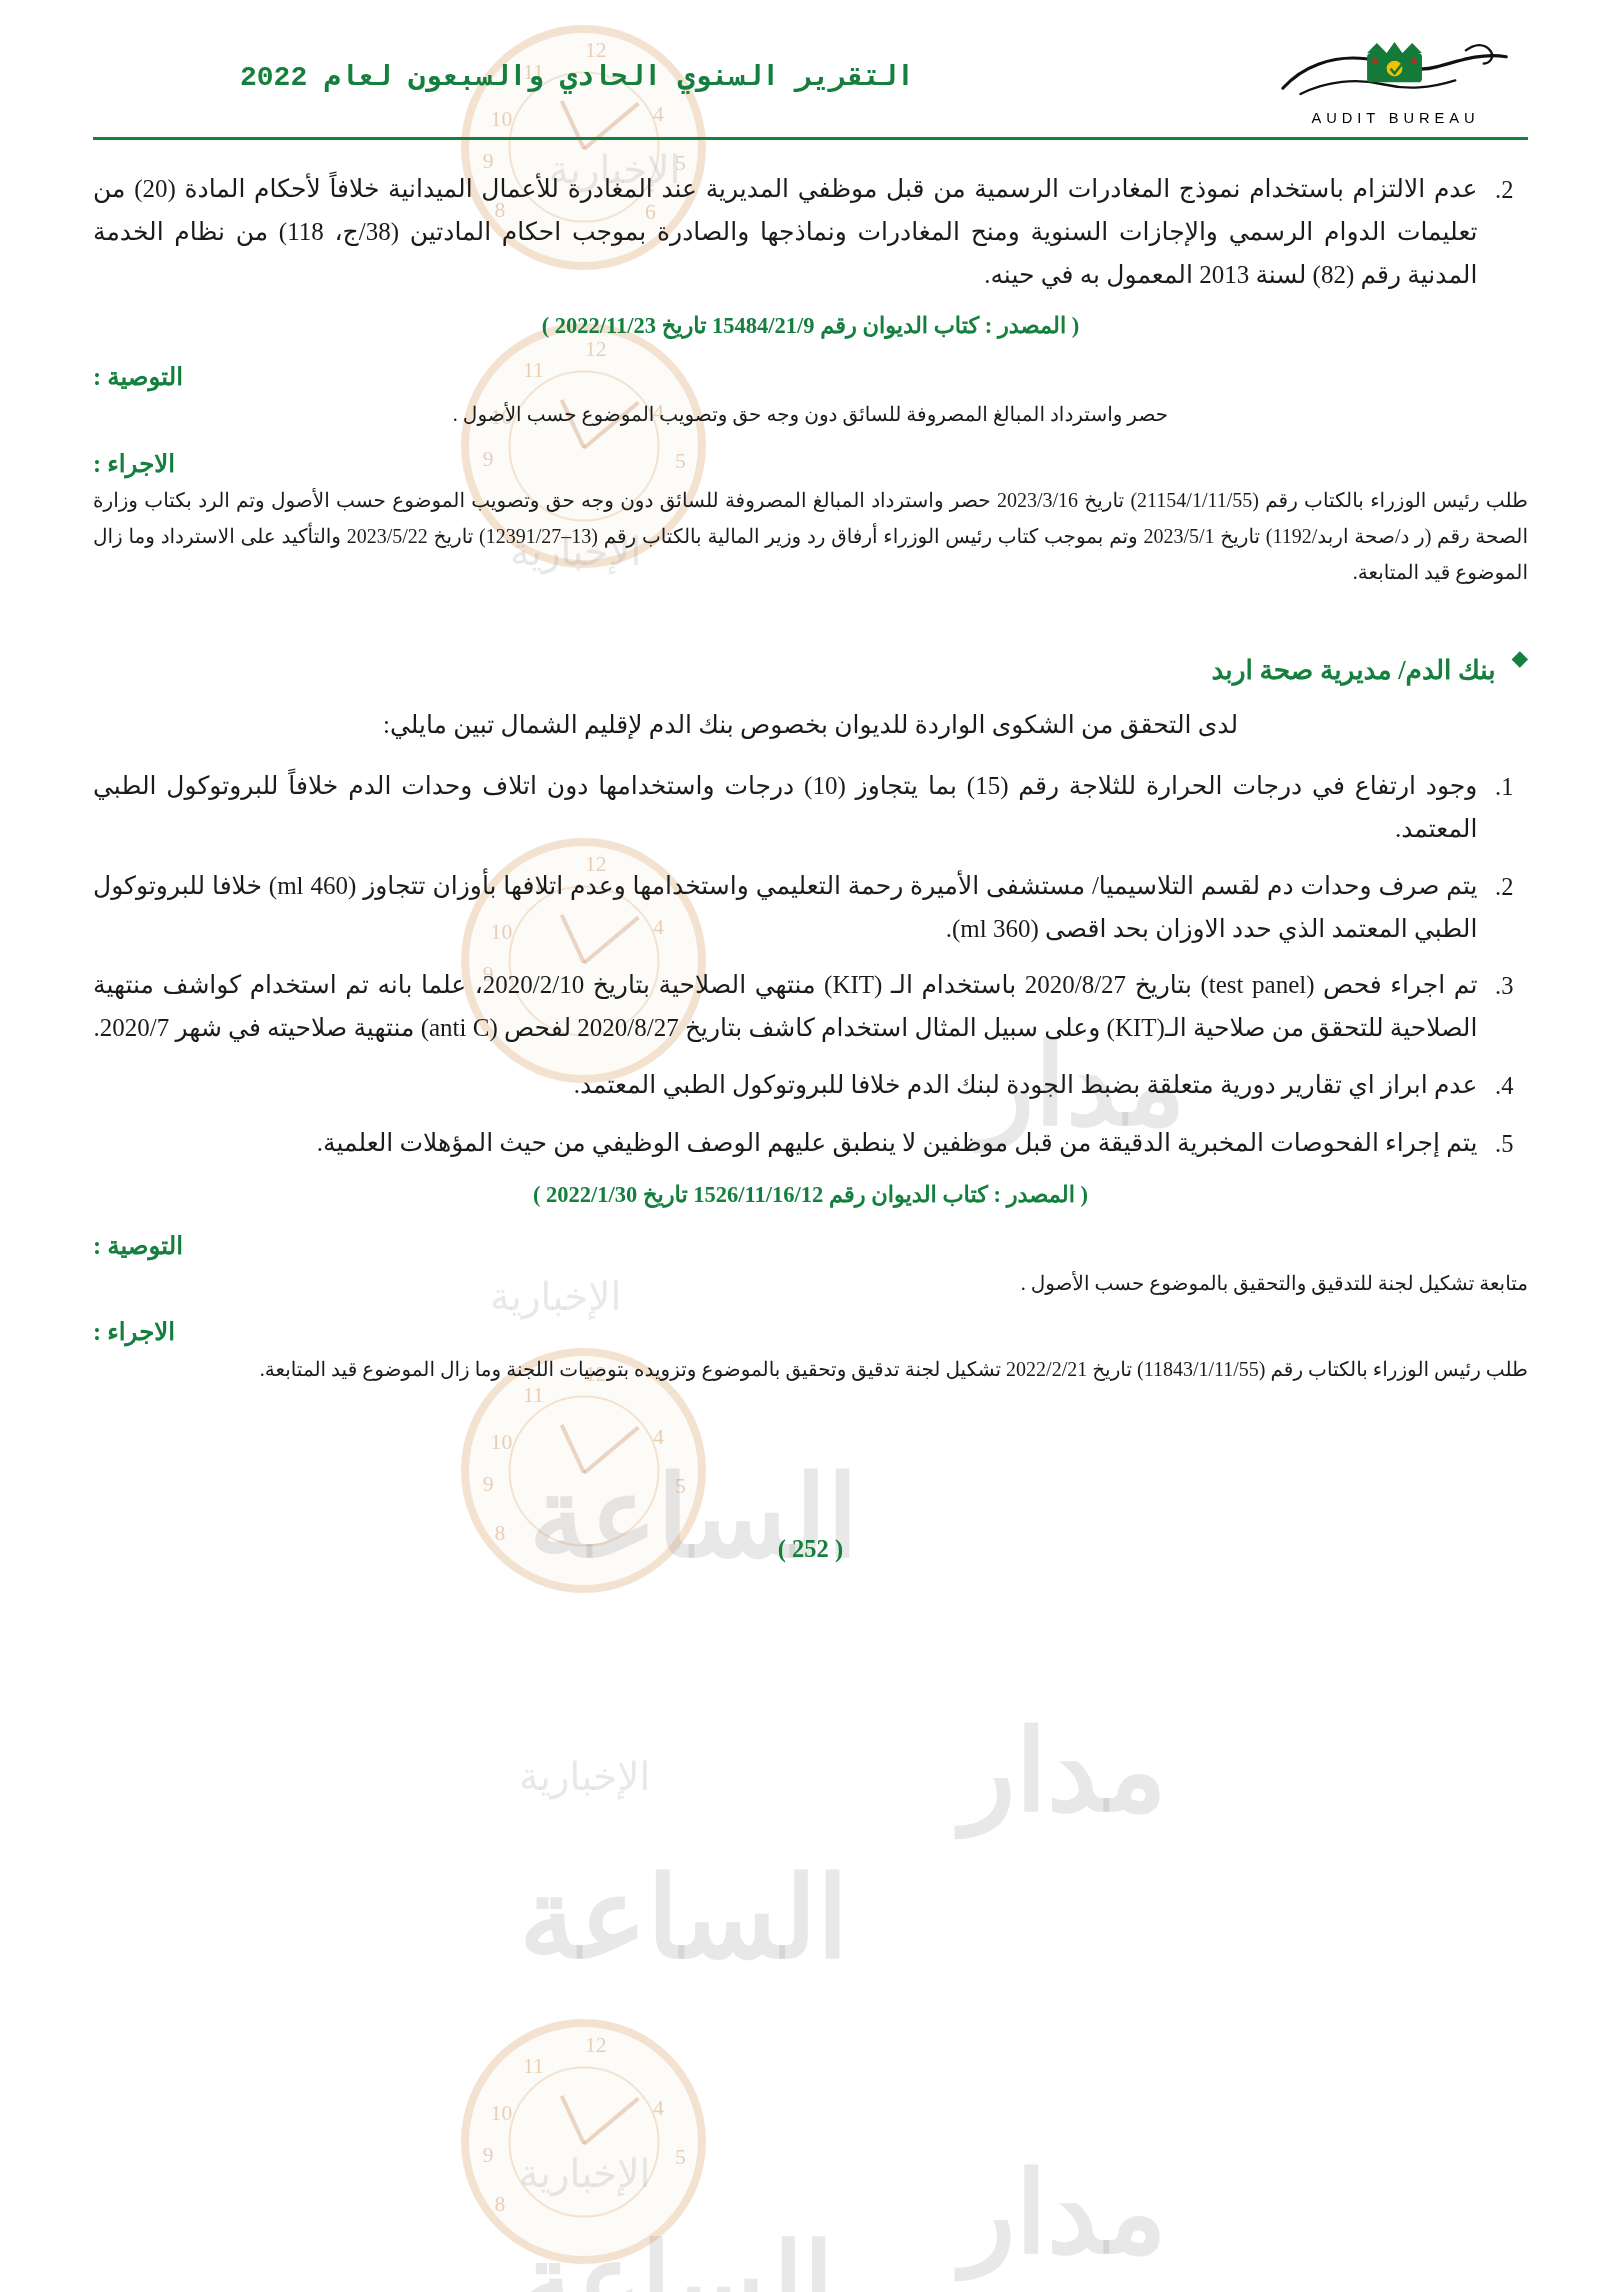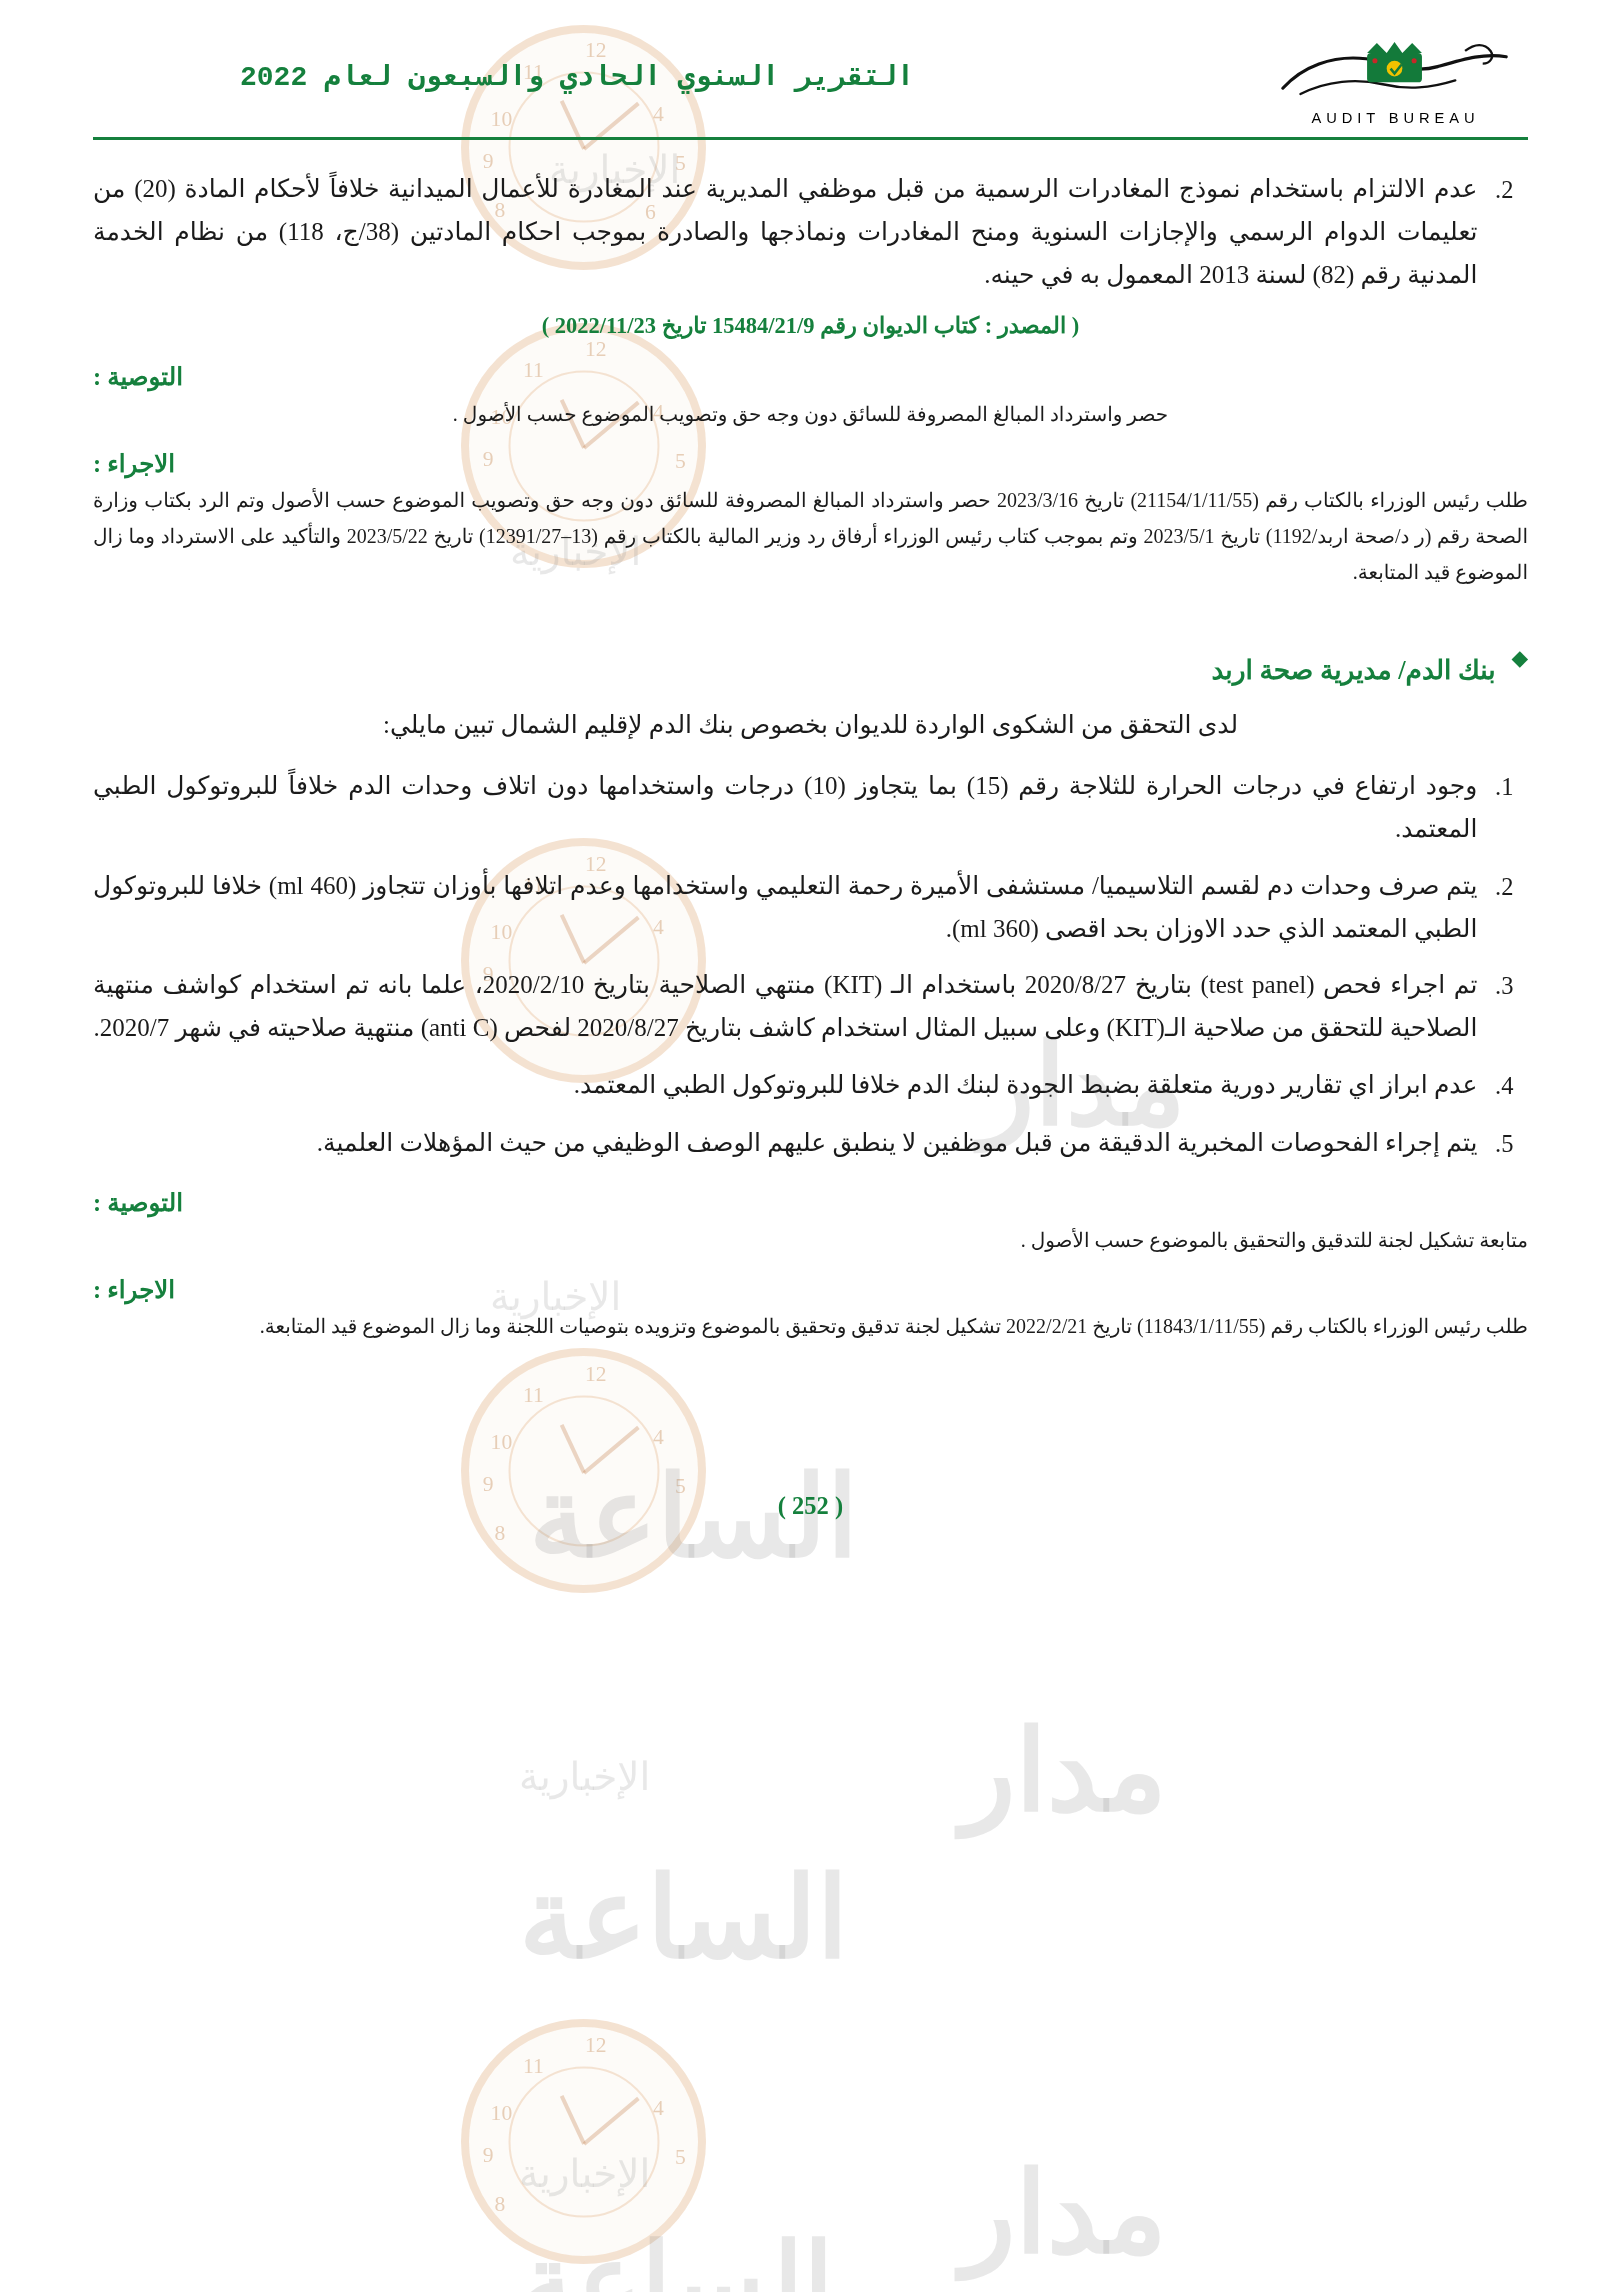--- a/index.html
+++ b/index.html
@@ -354,20 +354,21 @@
       <li class="li">
         <span class="marker">.4</span>
         <span class="body rtl">عدم ابراز اي تقارير دورية متعلقة بضبط الجودة لبنك الدم خلافا للبروتوكول الطبي المعتمد.</span>
       </li>
       <li class="li">
         <span class="marker">.5</span>
         <span class="body rtl">يتم إجراء الفحوصات المخبرية الدقيقة من قبل موظفين لا ينطبق عليهم الوصف الوظيفي من حيث المؤهلات العلمية.</span>
       </li>
     </ul>
 
+    <div class="source-line">( المصدر : كتاب الديوان رقم 1526/11/16/12 تاريخ 2022/1/30 )</div>
 
     <div class="label-row">
         <div class="label-green">التوصية :</div>
       </div>
     <p class="para rtl" style="text-align:right;">متابعة تشكيل لجنة للتدقيق والتحقيق بالموضوع حسب الأصول .</p>
 
     <div class="label-row">
         <div class="label-green">الاجراء :</div>
       </div>
     <p class="para rtl">طلب رئيس الوزراء بالكتاب رقم (11843/1/11/55) تاريخ 2022/2/21 تشكيل لجنة تدقيق وتحقيق بالموضوع وتزويده بتوصيات اللجنة وما زال الموضوع قيد المتابعة.</p>

